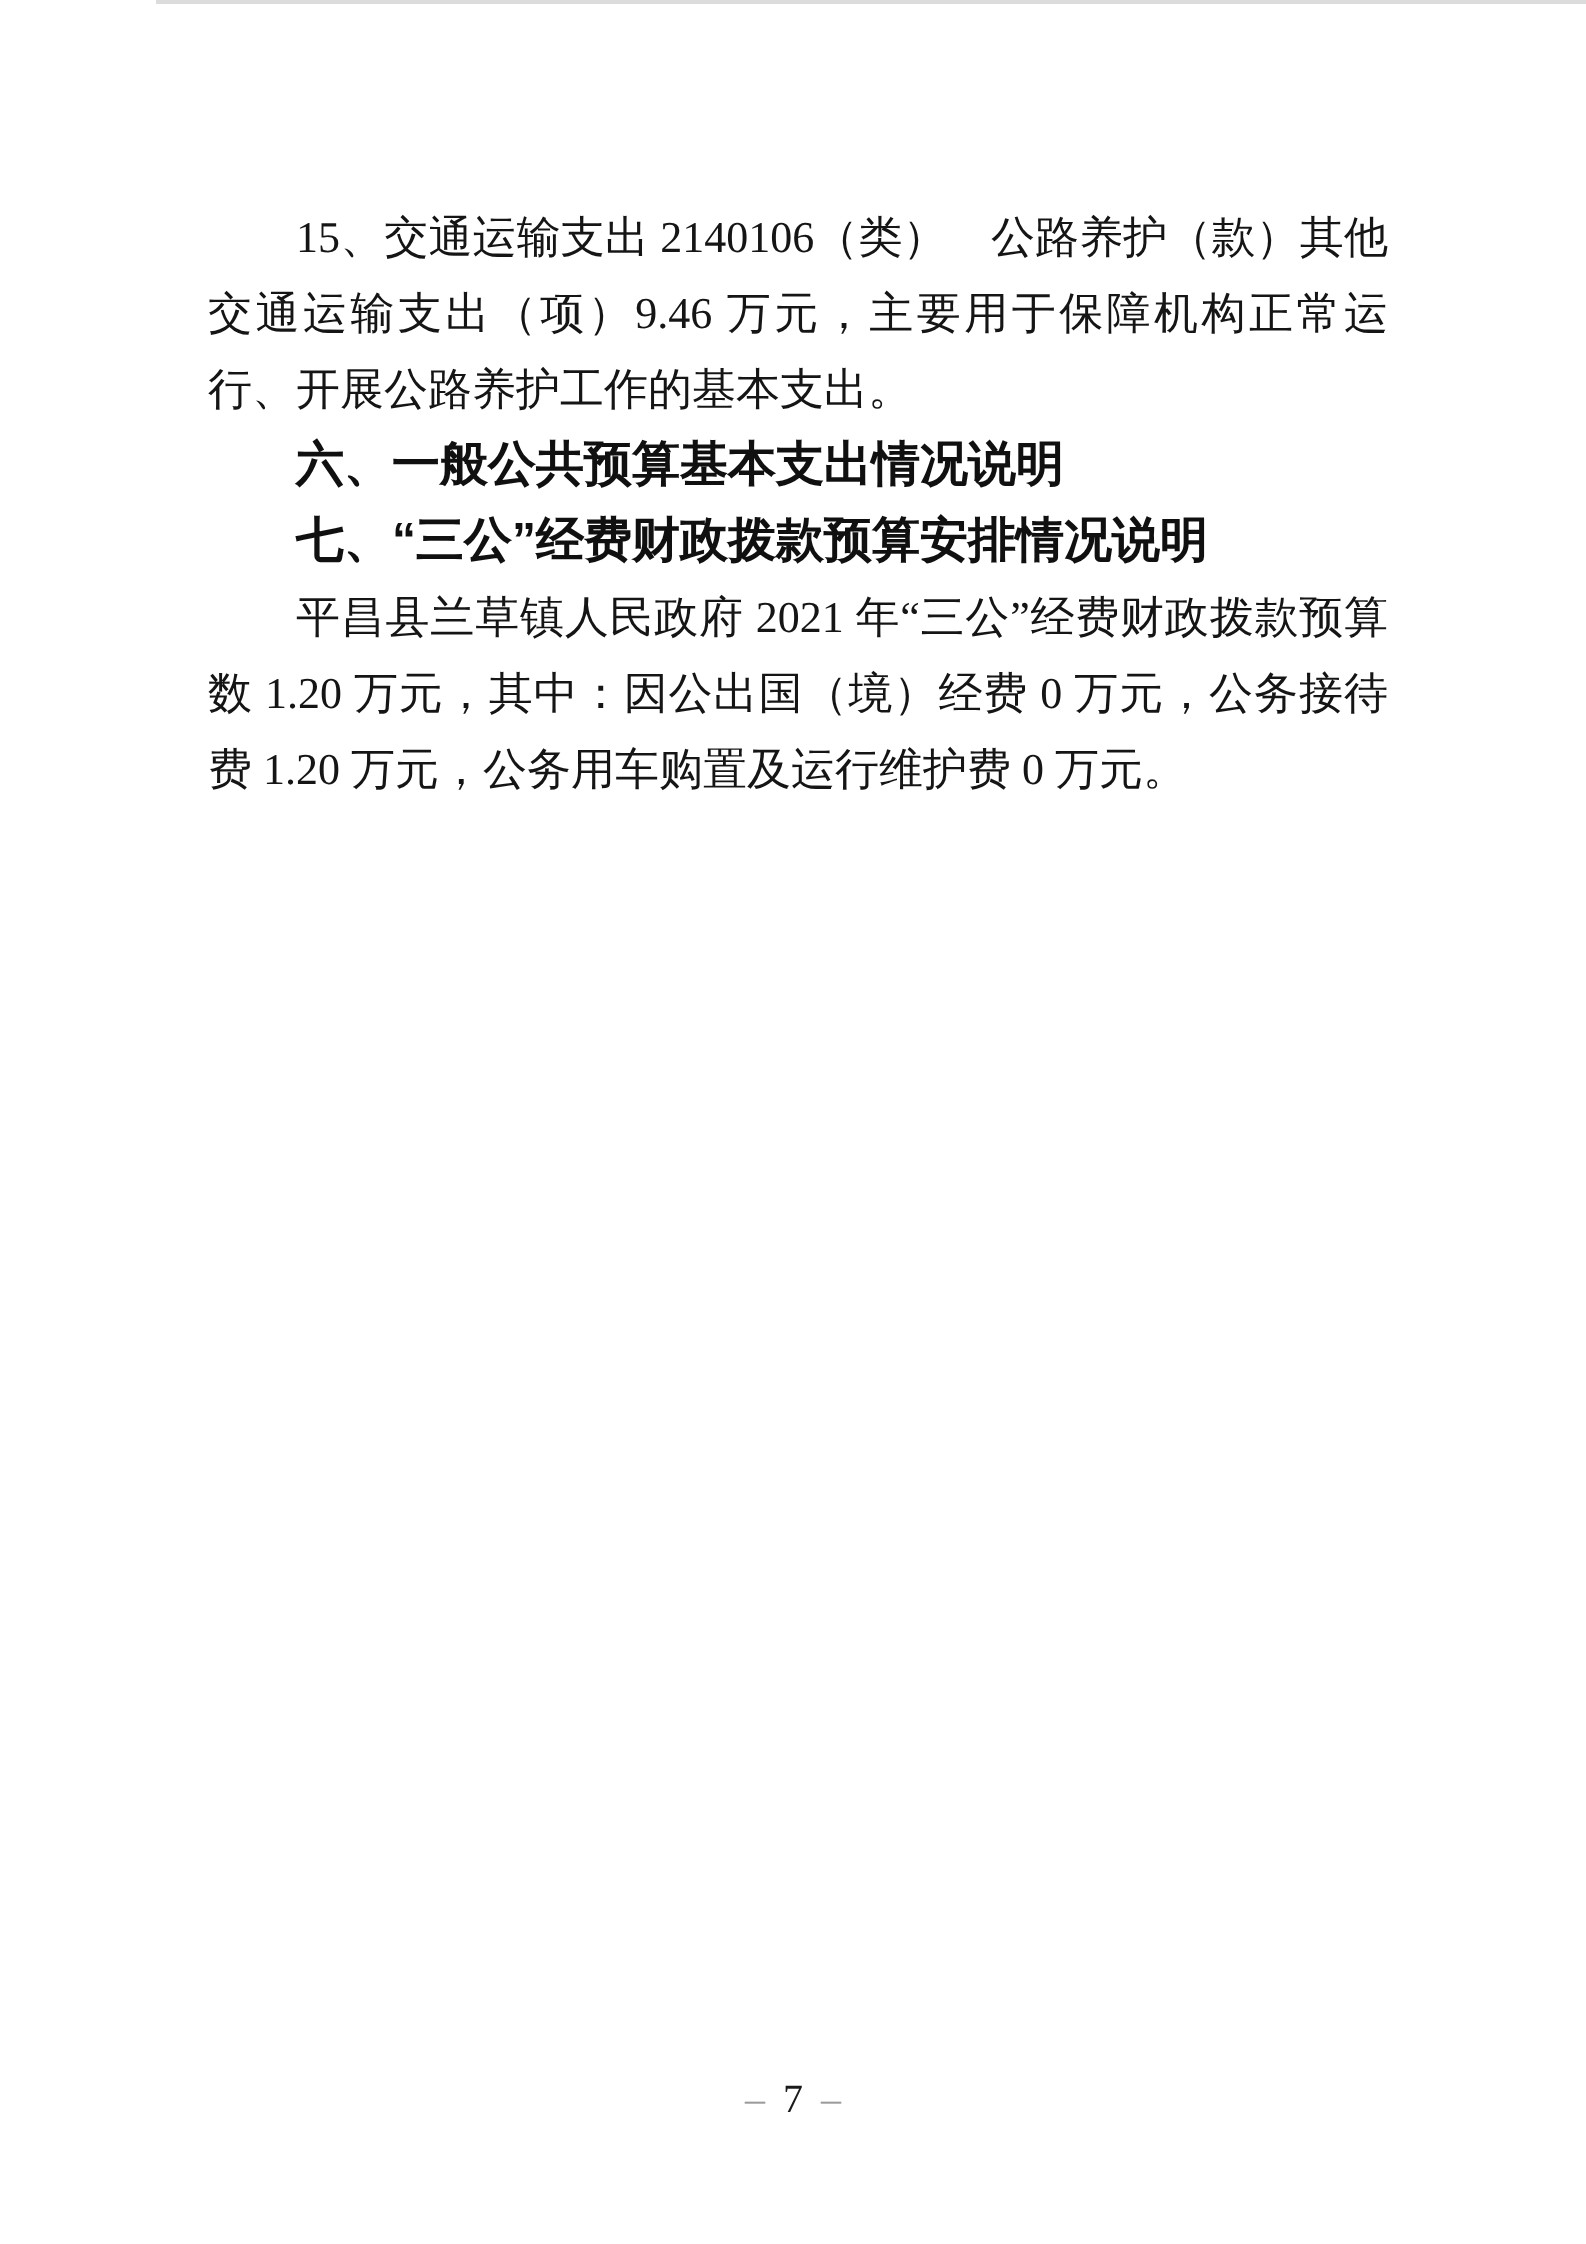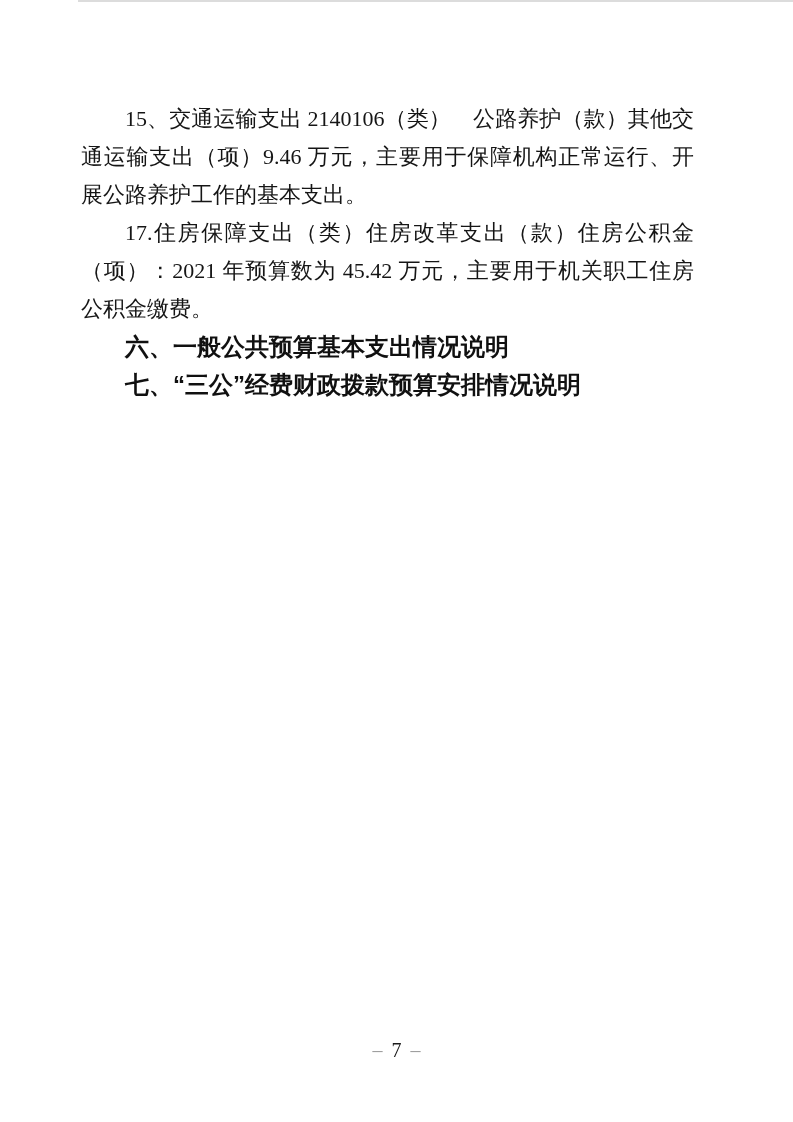--- a/index.html
+++ b/index.html
@@ -14,21 +14,21 @@
     position: relative;
     overflow: hidden;
     font-family: "Liberation Serif", "DejaVu Serif", serif;
     color: #151515;
   }
   .page {
     position: absolute;
     inset: 0;
     background: #ffffff;
     box-sizing: border-box;
-    padding: 100px 99px 0 81px;
+    padding: 100px 99px 0 104px;
   }
   .scan-line {
     position: absolute;
     top: 0;
     left: 78px;
     right: 0;
     height: 2px;
     background: #dcdcdc;
   }
   .para {
@@ -69,27 +69,27 @@
 <body>
 
 <div class="page">
 
   <div class="scan-line"></div>
 
   <div>
     <p class="para">15、交通运输支出 2140106（类）　公路养护（款）其他交通运输支出（项）9.46 万元，主要用于保障机构正常运行、开展公路养护工作的基本支出。</p>
 
 
-    <p class="para">17.住房保障支出（类）住房改革支出（款）住房公积金（项）：2021 年预算数为 45.42 万元，主要用于机关职工住房公积金缴费。</p>
 
     <h2 class="heading">六、一般公共预算基本支出情况说明</h2>
 
 
     <h2 class="heading">七、“三公”经费财政拨款预算安排情况说明</h2>
 
+    <p class="para">平昌县兰草镇人民政府 2021 年“三公”经费财政拨款预算数 1.20 万元，其中：因公出国（境）经费 0 万元，公务接待费 1.20 万元，公务用车购置及运行维护费 0 万元。</p>
 
 
   </div>
 
   <div class="footer">
     <span class="dash">–</span><span class="pagenum">7</span><span class="dash">–</span>
   </div>
 
 </div>
 

